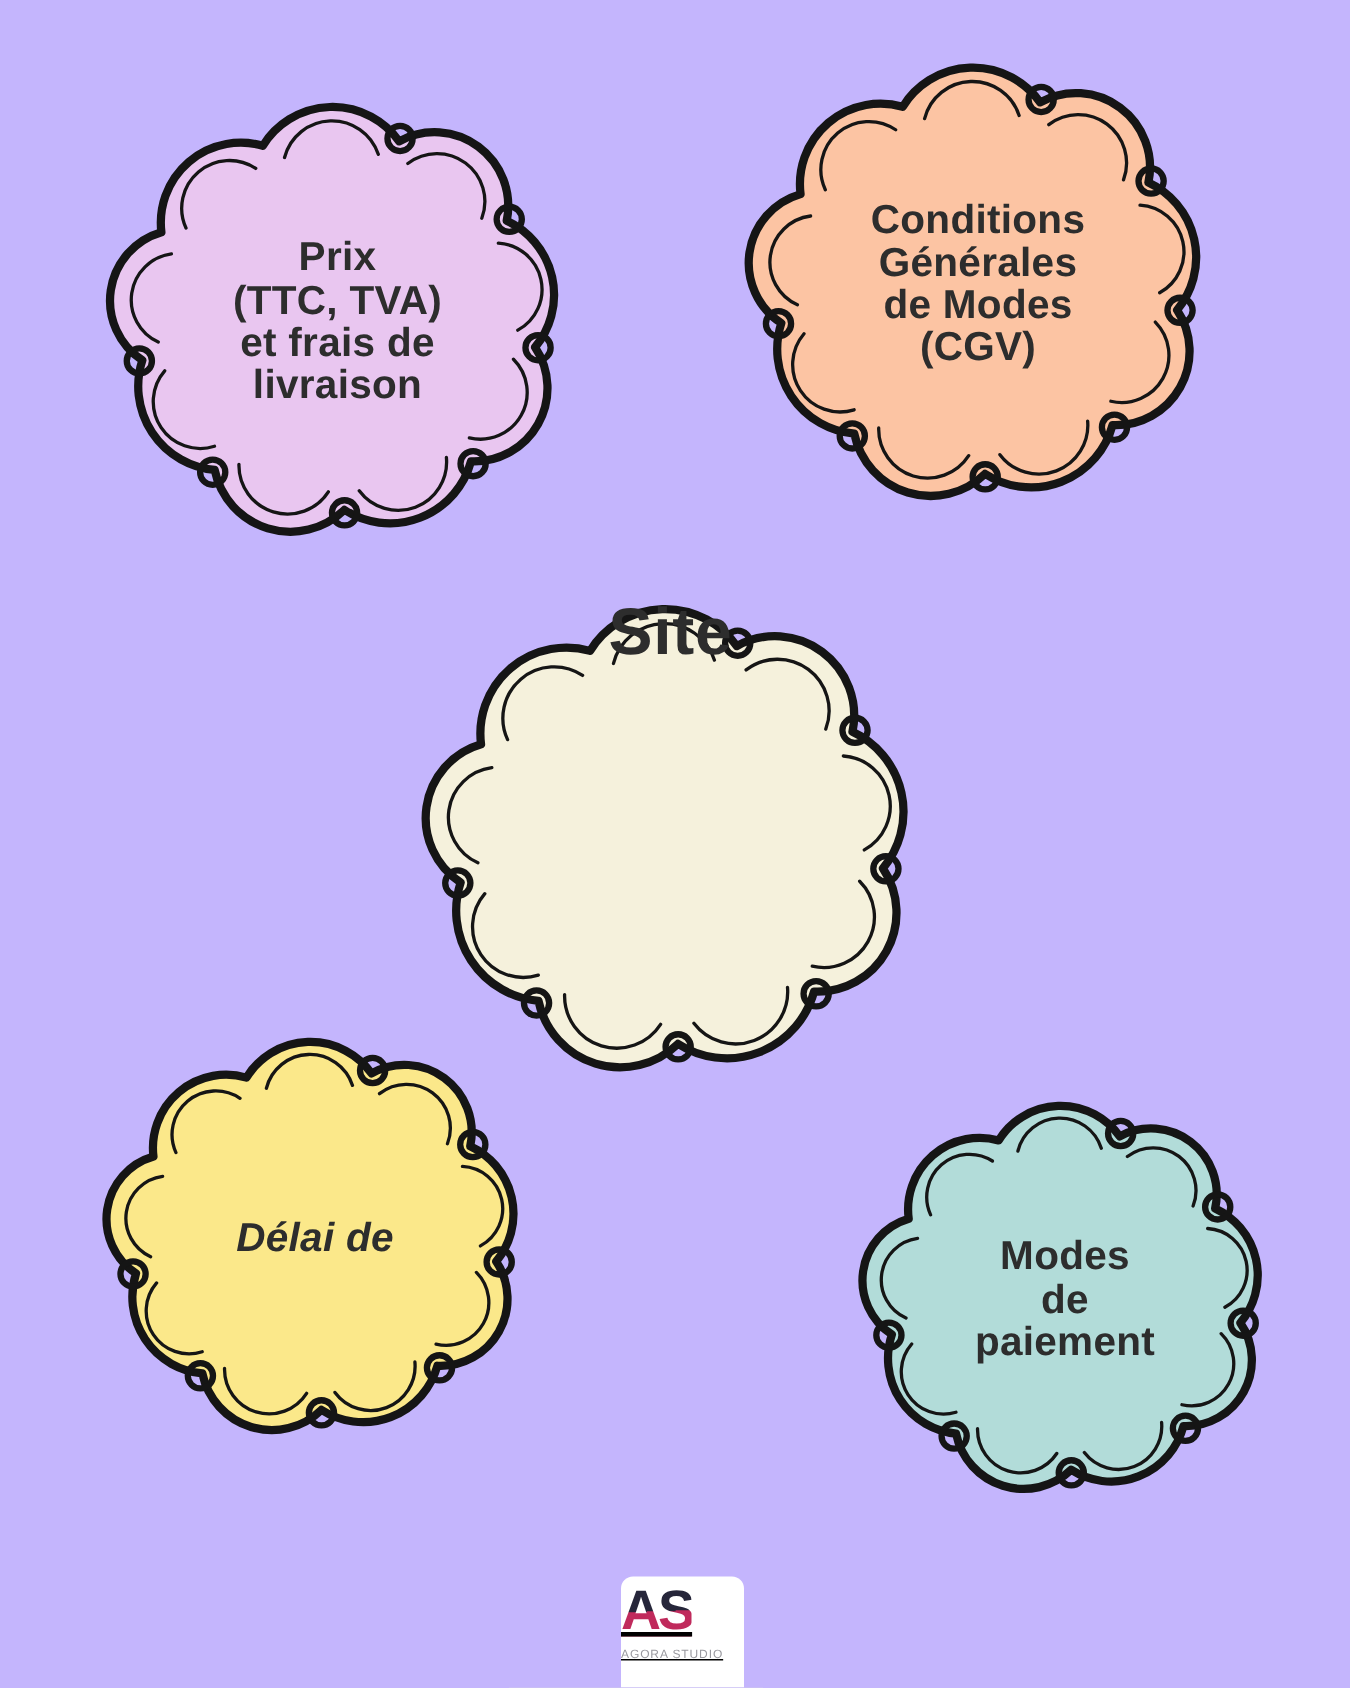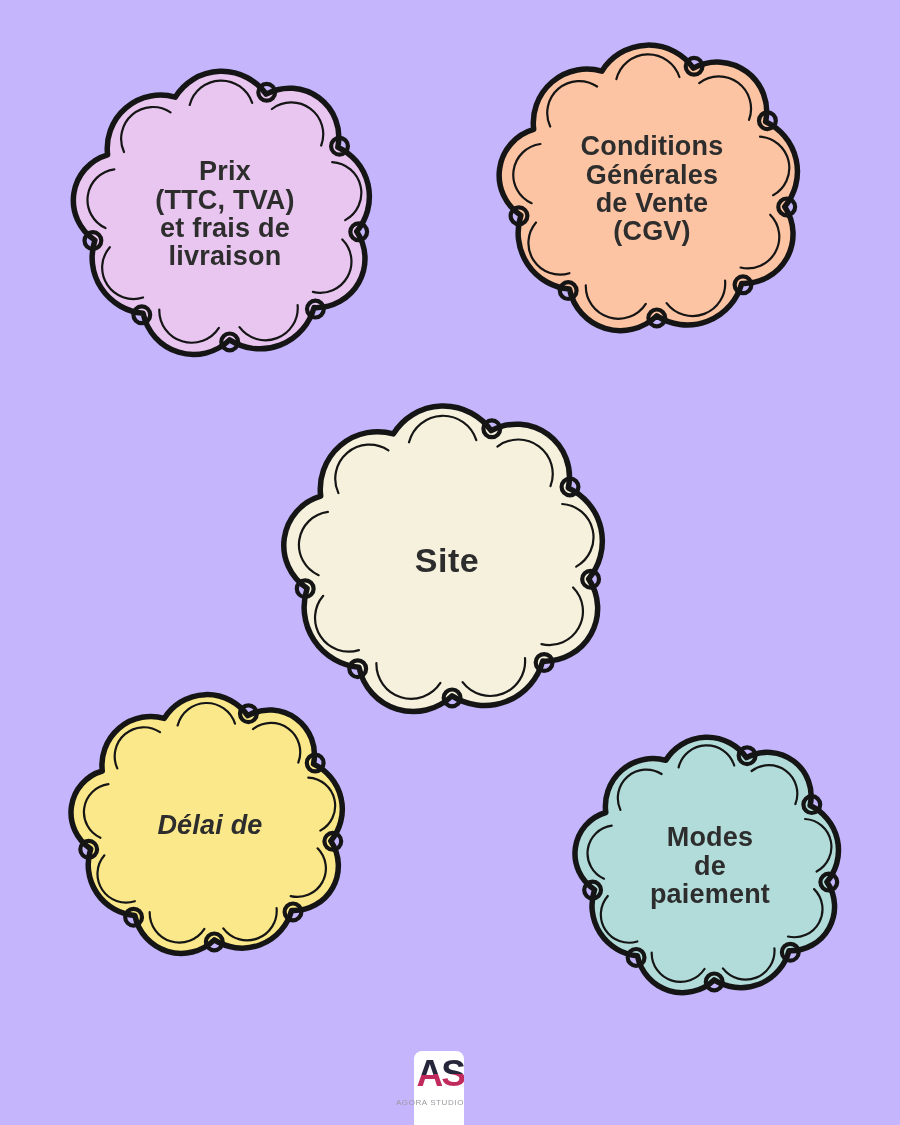--- a/index.html
+++ b/index.html
@@ -18,33 +18,33 @@
   .bubble svg{position:absolute;left:0;top:0;width:100%;height:100%;overflow:visible;}
   .cloud-body{stroke:#151515;stroke-width:5.5;stroke-linejoin:round;}
   .cloud-echo{fill:none;stroke:#151515;stroke-width:2.2;stroke-linecap:round;}
   .cloud-loops circle{fill:none;stroke:#151515;stroke-width:4.2;}
   .bubble-text{
     position:absolute;inset:0;
     display:flex;flex-direction:column;align-items:center;justify-content:center;
     text-align:center;font-weight:700;color:#2d2d2d;
   }
   .text-md{font-size:27px;line-height:1.05;letter-spacing:0.2px;}
-  .text-lg{font-size:34px;line-height:1.08;letter-spacing:0.5px;}
+  .text-lg{font-size:44px;line-height:1.08;letter-spacing:0.5px;justify-content:space-between;}
   
   .bubble-prix   {left:66px; top:62px;  width:318px;height:304px;}
   .bubble-cgv    {left:492px;top:36px;  width:320px;height:306px;}
   .bubble-site   {left:278px;top:398px; width:338px;height:324px;}
   .bubble-delai  {left:62px; top:684px; width:296px;height:282px;font-style:italic;}
   .bubble-modes  {left:566px;top:726px; width:288px;height:280px;}
   
   .logo-card{
-    position:absolute;left:414px;top:1051px;width:50px;height:74px;
+    position:absolute;left:414px;top:1051px;width:82px;height:74px;
     background:#ffffff;border-radius:8px 8px 0 0;
-    display:flex;flex-direction:column;align-items:flex-end;justify-content:flex-start;
-    padding-top:4px;box-sizing:border-box;
+    display:flex;flex-direction:column;align-items:flex-start;justify-content:flex-start;
+    padding-top:4px;box-sizing:border-box;text-decoration:underline;
   }
   .logo-monogram{
     font-size:37px;font-weight:800;letter-spacing:-2px;line-height:1;
     background:linear-gradient(178deg,#26263a 52%,#c02a5c 52%);
     -webkit-background-clip:text;background-clip:text;color:transparent;
   }
   .logo-name{
     margin-top:6px;font-size:8px;font-weight:400;color:#9a9aa0;letter-spacing:0.6px;white-space:nowrap;
   }
 </style>
@@ -85,21 +85,21 @@
           <circle cx="294.7" cy="170.9" r="8.4"></circle>
           <circle cx="251.0" cy="248.8" r="8.4"></circle>
           <circle cx="164.8" cy="281.9" r="8.4"></circle>
           <circle cx="76.2" cy="254.6" r="8.4"></circle>
           <circle cx="27.0" cy="179.8" r="8.4"></circle>
         </g>
     </svg>
     <div class="bubble-text text-md">
       <div>Conditions</div>
       <div>Générales</div>
-      <div>de Vente</div>
+      <div>de Modes</div>
       <div>(CGV)</div>
     </div>
   </div>
 
   <div class="bubble bubble-site">
     <svg viewBox="0 0 338 324" class="cloud">
       <path class="cloud-body" fill="#f5f1dc" d="M115.4 35.9 A58.7 58.7 0 0 1 213.2 32.7 A52.8 52.8 0 0 1 290.3 89.9 A58.7 58.7 0 0 1 310.6 180.9 A52.7 52.7 0 0 1 264.7 263.1 A60.2 60.2 0 0 1 174.0 297.9 A55.5 55.5 0 0 1 81.0 269.2 A60.4 60.4 0 0 1 29.1 190.3 A51.2 51.2 0 0 1 42.7 98.2 A57.4 57.4 0 0 1 115.4 35.9 Z"></path>
       <path class="cloud-echo" d="M131.0 44.3 A35.0 35.0 0 0 1 198.3 42.1 M219.4 48.6 A34.4 34.4 0 0 1 272.5 88.1 M284.2 106.0 A33.4 33.4 0 0 1 298.2 168.6 M295.1 189.5 A33.7 33.7 0 0 1 263.5 246.1 M247.0 260.2 A34.8 34.8 0 0 1 184.6 284.2 M162.4 284.9 A34.8 34.8 0 0 1 98.4 265.1 M80.9 252.1 A33.8 33.8 0 0 1 45.2 197.8 M40.6 177.2 A33.3 33.3 0 0 1 49.9 113.8 M60.4 95.1 A34.2 34.2 0 0 1 110.4 52.3"></path>
       <g class="cloud-loops">
           <circle cx="213.8" cy="30.8" r="8.4"></circle>

